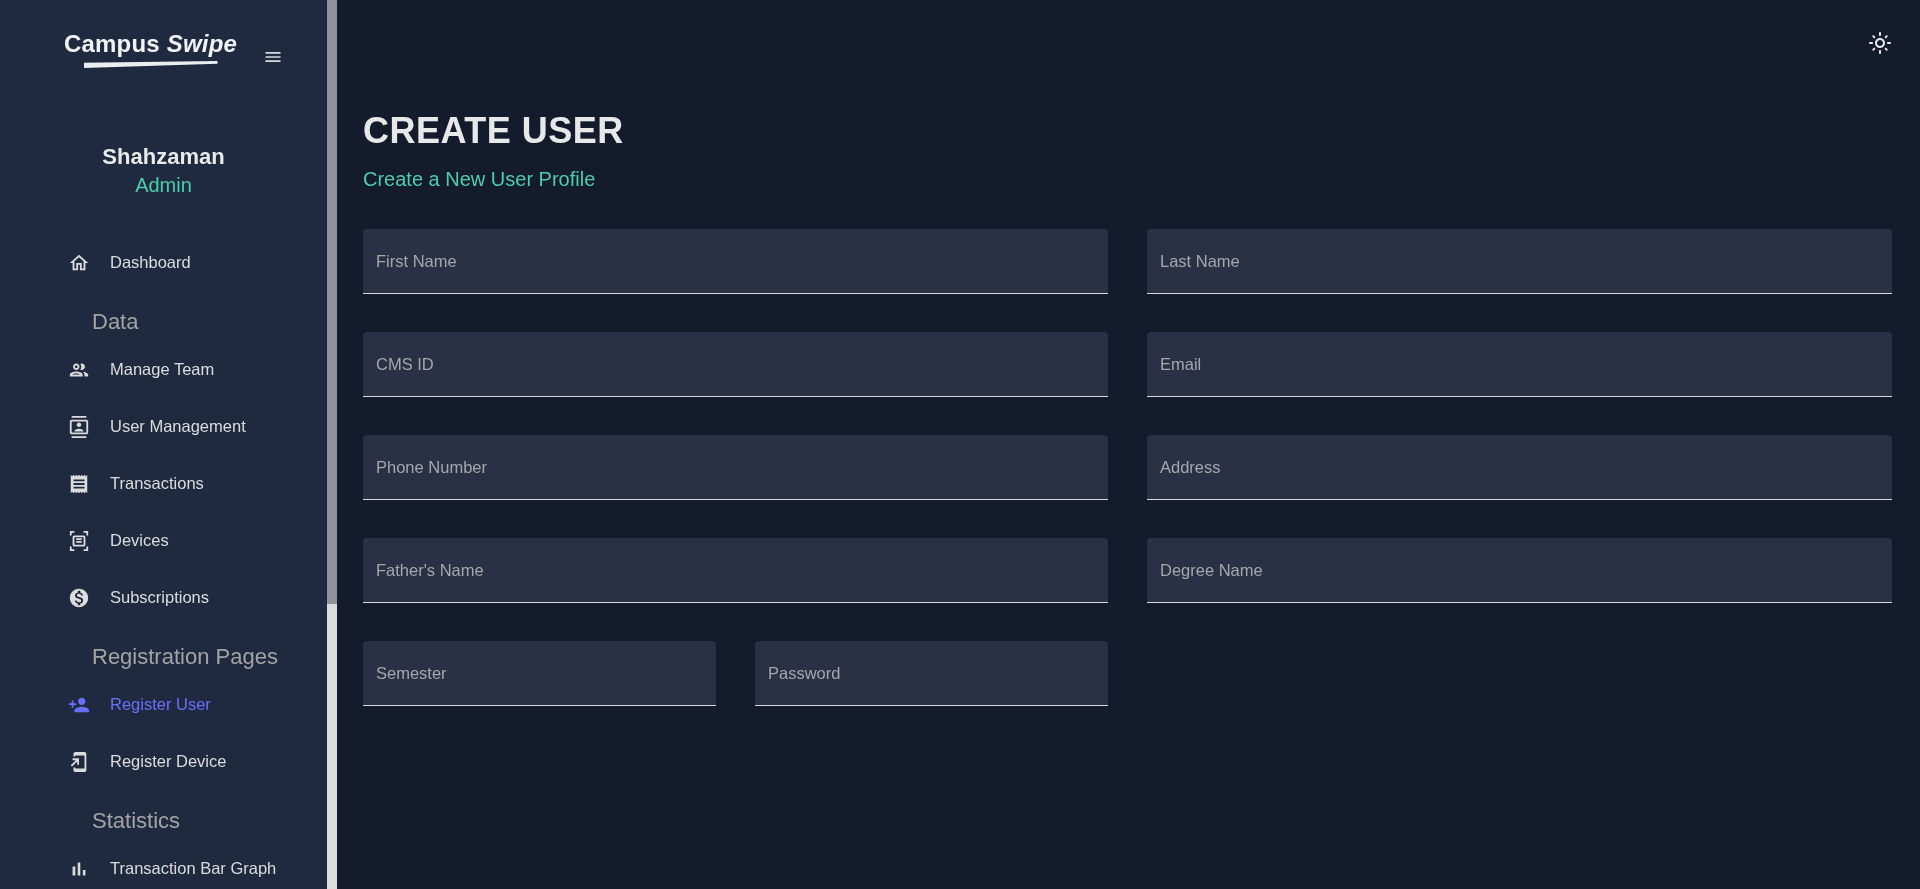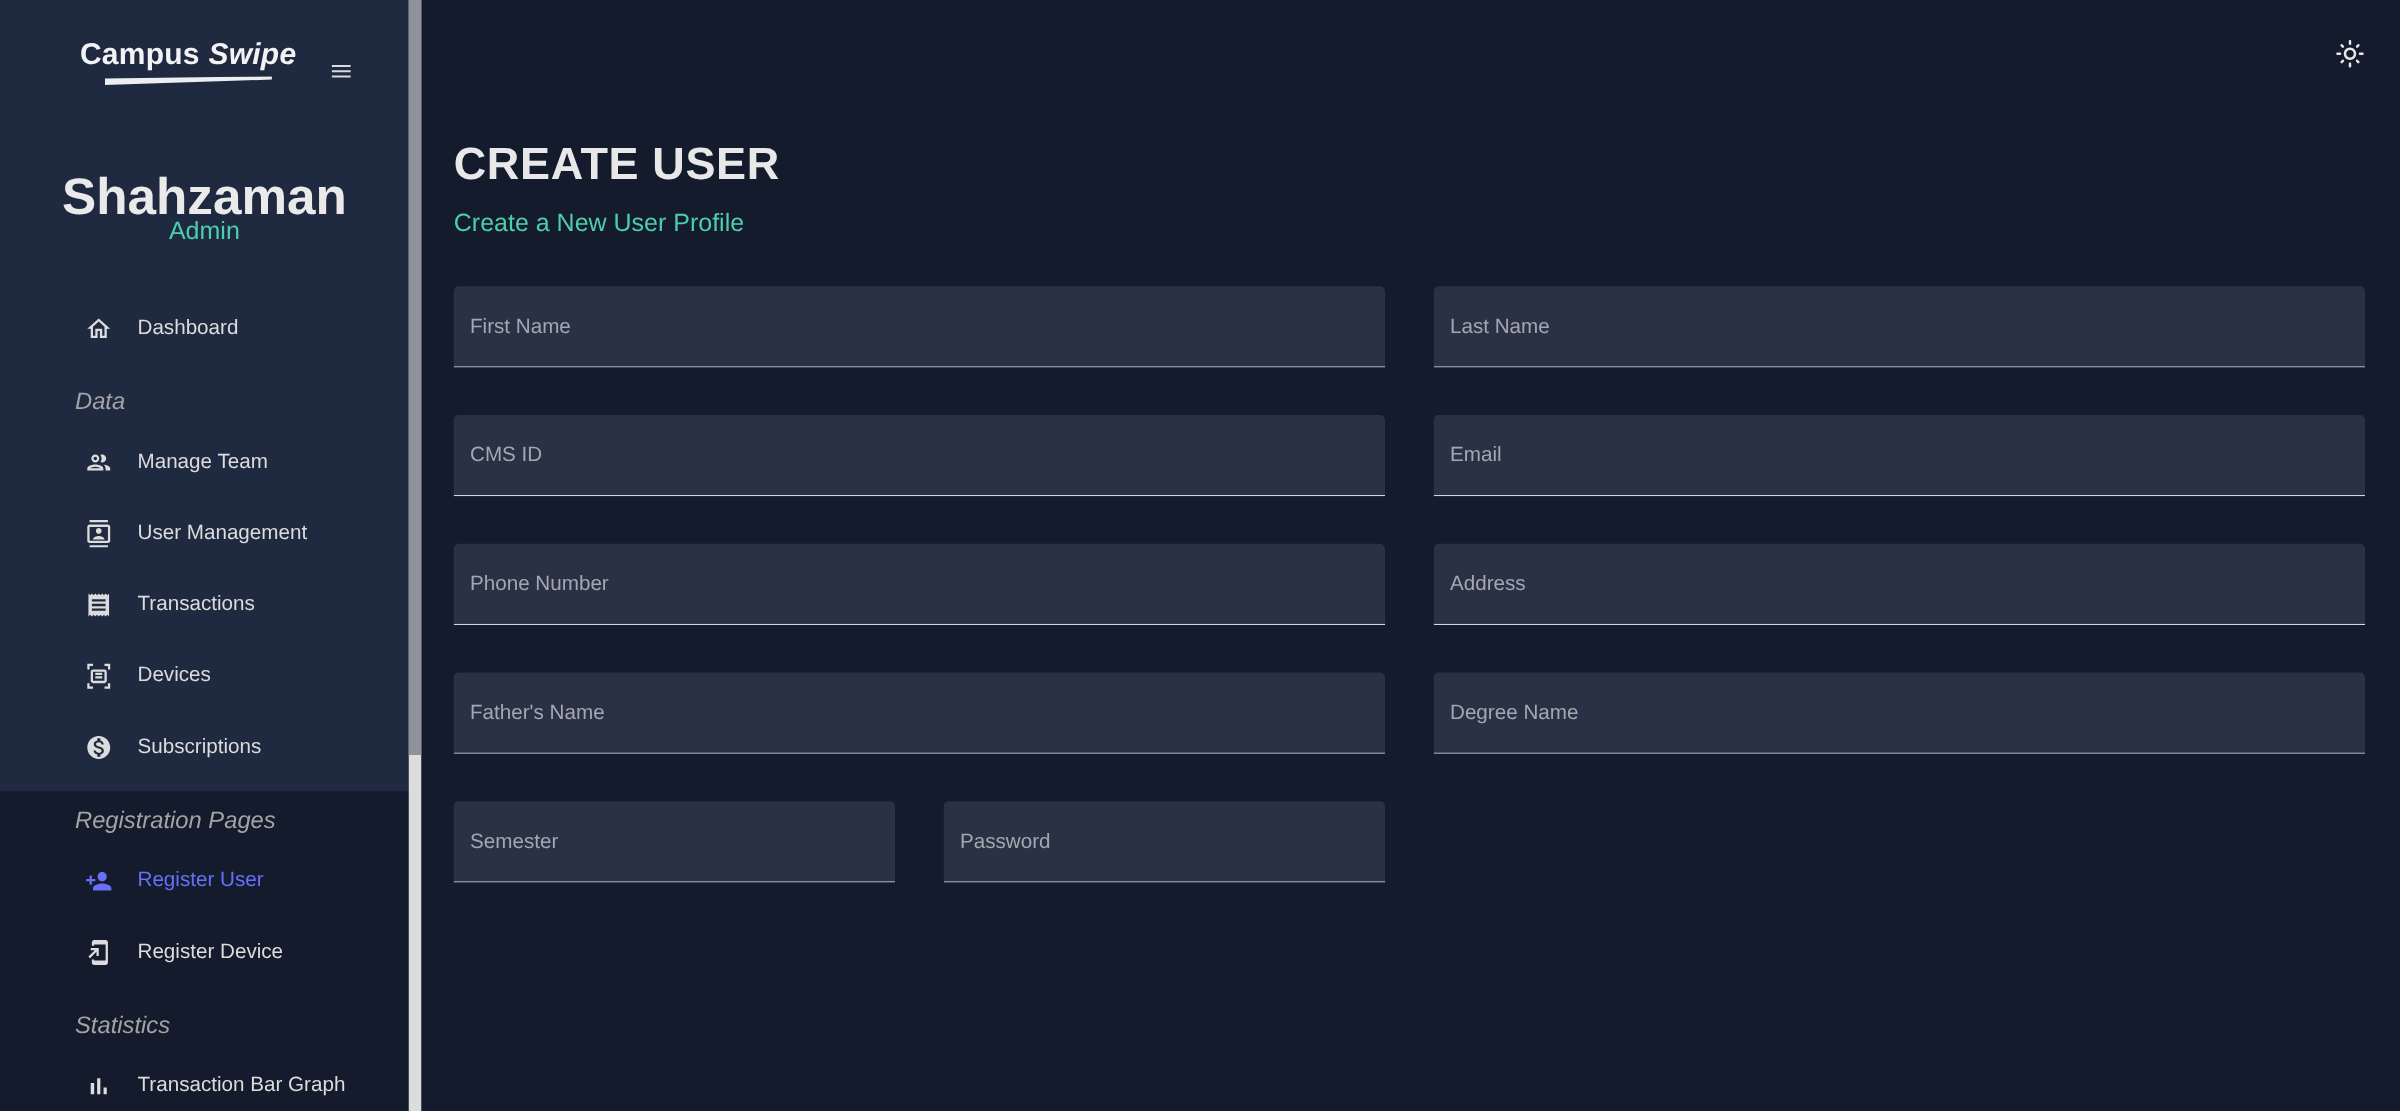--- a/index.html
+++ b/index.html
@@ -4,43 +4,43 @@
 <style>
   :root{
     --page-bg:#141b2d; --sidebar-bg:#1f2a40; --green:#4cceac; --blue:#6870fa;
     --text:#e0e0e0; --muted:#a3a3a3; --field-bg:#2a3144; --underline:#d3d7de;
   }
   *{margin:0;padding:0;box-sizing:border-box;}
   html,body{width:1920px;height:889px;overflow:hidden;}
   body{font-family:"Liberation Sans",sans-serif;background:var(--page-bg);color:var(--text);display:flex;}
 
   
-  .sidebar{width:327px;height:633px;background:var(--sidebar-bg);flex:0 0 327px;position:relative;}
+  .sidebar{width:327px;height:889px;background:var(--sidebar-bg);flex:0 0 327px;position:relative;}
   .logo-row{position:relative;margin-top:30px;height:50px;display:flex;justify-content:center;}
   .logo{transform:translateX(-13px);text-align:center;}
   .logo-text{font-size:24px;font-weight:700;color:#f2f3f5;letter-spacing:.2px;white-space:nowrap;}
   .logo-text .italic{font-style:italic;}
   .swoosh{width:134px;height:7px;margin:3px auto 0;background:#eceef1;
           clip-path:polygon(0 25%,100% 0,100% 38%,0 100%);}
   .hamburger{position:absolute;right:40px;top:14px;width:28px;height:28px;border:none;background:transparent;
              color:#d7dade;cursor:pointer;display:flex;align-items:center;justify-content:center;}
   .hamburger svg{width:20px;height:20px;}
 
   .profile{margin-top:62px;text-align:center;}
-  .profile-name{font-size:41px;font-weight:700;color:#eaeaea;line-height:30px;}
+  .profile-name{font-size:22px;font-weight:700;color:#eaeaea;line-height:30px;}
   .profile-role{font-size:20px;color:var(--green);line-height:18px;margin-top:4px;}
 
   .menu{margin-top:40px;}
   .menu-item{height:57px;display:flex;align-items:center;padding-left:68px;cursor:pointer;color:#dcdcdc;}
   .menu-item .mi-icon{width:22px;height:22px;flex:0 0 22px;display:flex;align-items:center;}
   .menu-item .mi-icon svg{width:22px;height:22px;fill:currentColor;}
   .menu-item .mi-label{margin-left:20px;font-size:16.5px;}
   .menu-item.active{color:var(--blue);}
-  .section-label{height:28px;margin-top:17px;margin-bottom:5px;padding-left:60px;display:flex;align-items:center;
-                 color:var(--muted);font-size:19px;font-style:italic;}
+  .section-label{height:28px;margin-top:17px;margin-bottom:5px;padding-left:92px;display:flex;align-items:center;
+                 color:var(--muted);font-size:22px;}
 
   
   .side-scrollbar{width:10px;flex:0 0 10px;height:889px;background:#dcdcdc;position:relative;}
   .side-scrollbar .thumb{position:absolute;left:0;top:0;width:10px;height:604px;background:#8f9399;}
 
   
   .main{flex:1;height:720px;padding:0 28px 0 26px;position:relative;overflow:hidden;}
   .topbar{display:flex;justify-content:flex-end;padding-top:31px;height:55px;}
   .icon-btn{width:24px;height:24px;border:none;background:transparent;color:#e6e6e6;cursor:pointer;padding:0;}
   .icon-btn svg{width:24px;height:24px;fill:currentColor;}

